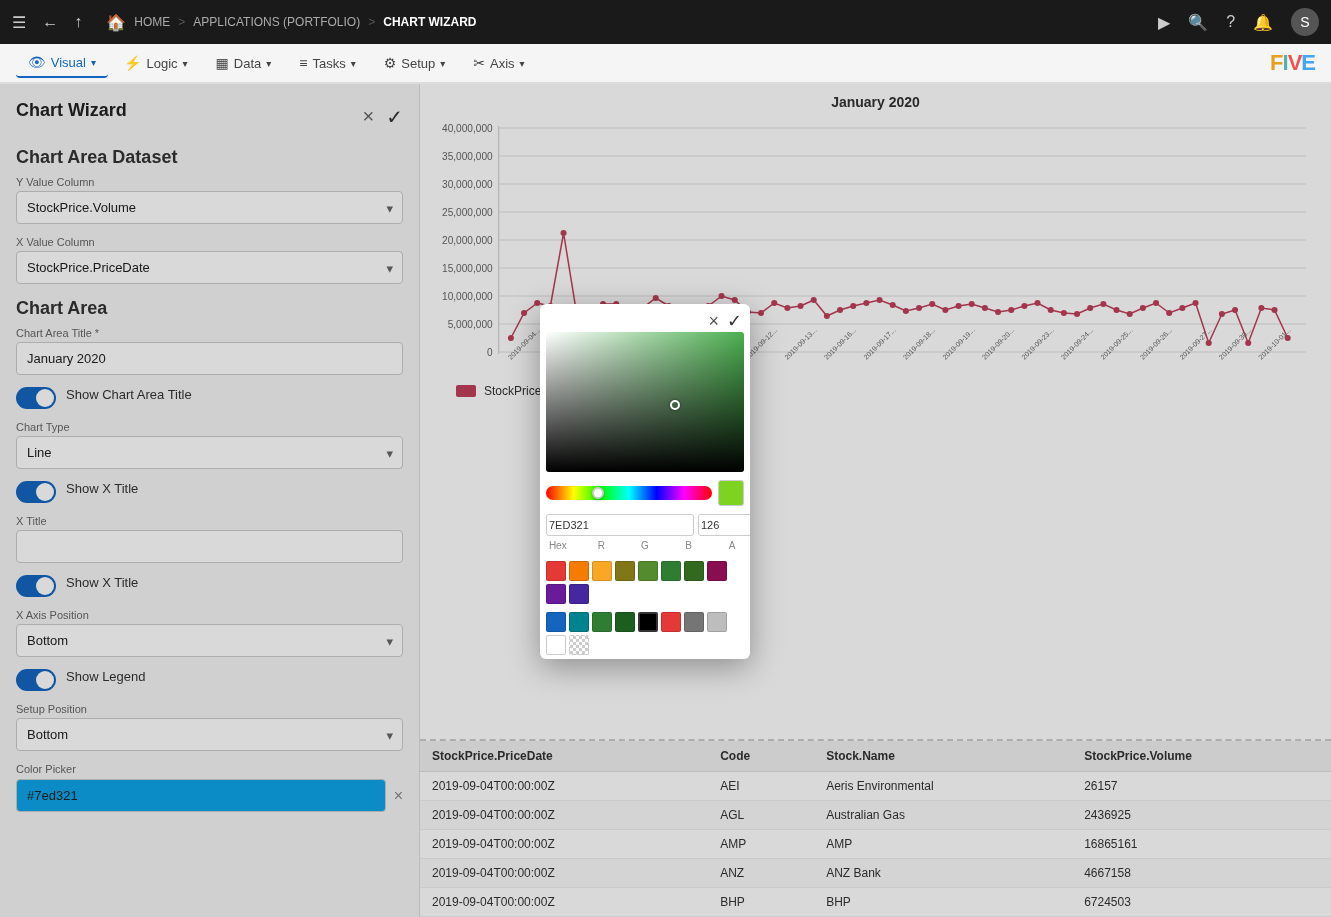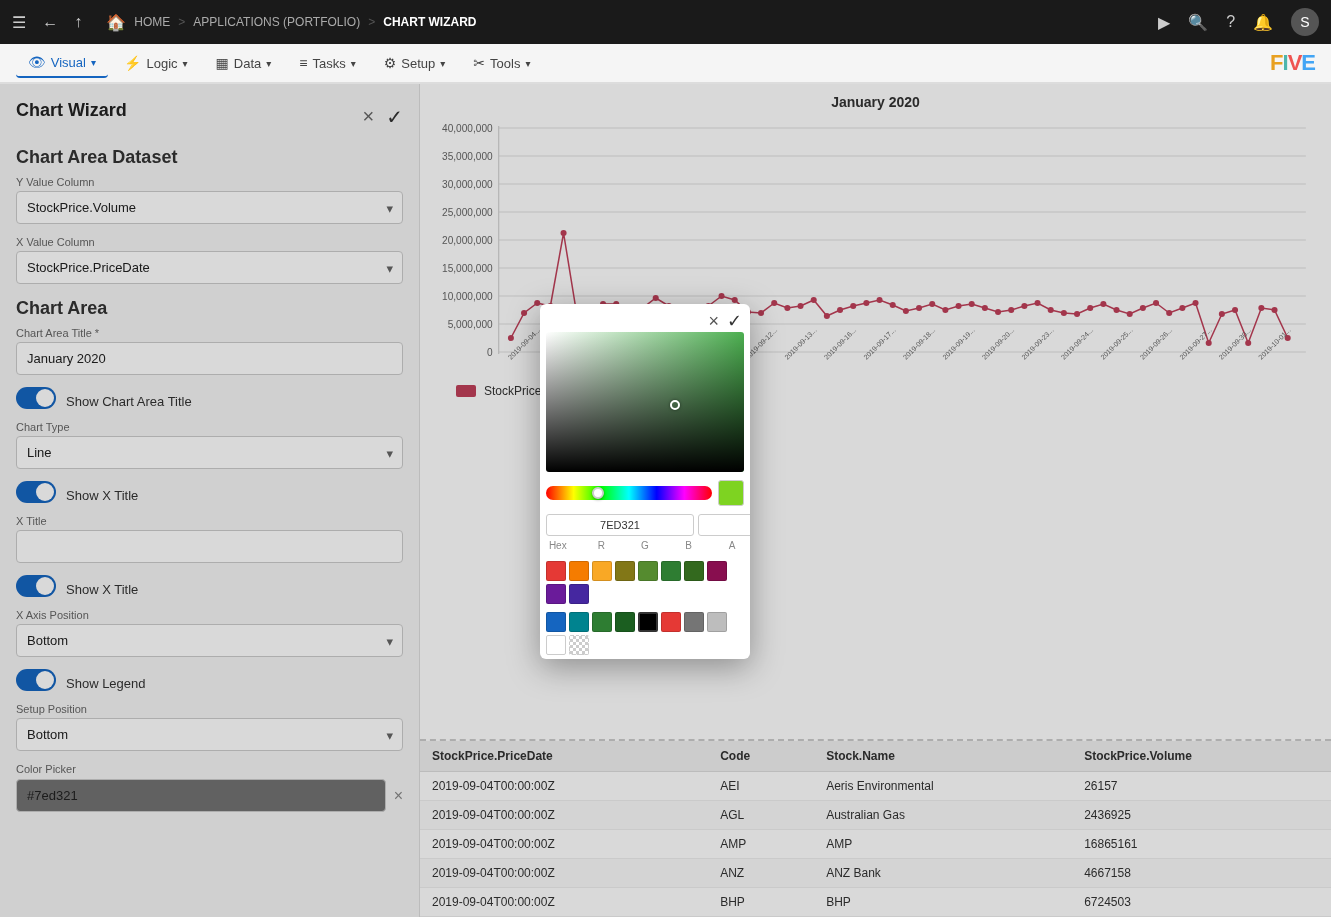--- a/index.html
+++ b/index.html
@@ -76,36 +76,36 @@
     }
     .select-wrapper { position: relative; }
     .select-wrapper::after {
       content: '▾'; position: absolute; right: 10px; top: 50%; transform: translateY(-50%);
       color: #666; pointer-events: none;
     }
     .input-field {
       width: 100%; background: #fff; border: 1px solid #ccc; border-radius: 4px;
       padding: 8px 10px; font-size: 13px; color: #222;
     }
-    .toggle-row { display: flex; align-items: flex-end; gap: 10px; margin-bottom: 12px; }
+    .toggle-row { display: flex; align-items: flex-start; gap: 10px; margin-bottom: 12px; }
     .toggle {
       width: 40px; height: 22px; background: #1565C0; border-radius: 11px;
       position: relative; cursor: pointer;
     }
     .toggle::after {
       content: ''; position: absolute; right: 2px; top: 2px;
       width: 18px; height: 18px; background: #fff; border-radius: 50%;
     }
     .toggle-label { font-size: 13px; color: #333; }
 
     .color-picker-row {
       display: flex; align-items: center; gap: 8px; margin-top: 4px;
     }
     .color-input-field {
-      flex: 1; background: #737373; border: 1px solid #ccc; border-radius: 4px;
+      flex: 1; background: #0ea5e9; border: 1px solid #ccc; border-radius: 4px;
       padding: 8px 10px; font-size: 13px; color: #222;
     }
     .color-clear-btn { color: #888; font-size: 16px; cursor: pointer; background: none; border: none; }
 
     
     .right-panel {
       flex: 1;
       background: #fff;
       display: flex;
       flex-direction: column;
@@ -215,21 +215,21 @@
     .color-preview-box {
       width: 26px; height: 26px; background: #7ed321; border-radius: 3px;
       border: 1px solid #ccc; flex-shrink: 0;
     }
 
     
     .rgba-row {
       display: flex; gap: 4px; padding: 4px 6px;
     }
     .rgba-field {
-      flex: 1; text-align: center; border: 1px solid #ccc;
+      flex: 1; border: 1px solid #ccc;
       border-radius: 3px; padding: 4px 2px; font-size: 11px; color: #333;
     }
     .rgba-label-row {
       display: flex; gap: 20px; padding: 0 6px 6px;
     }
     .rgba-label {
       flex: 1; text-align: center; font-size: 10px; color: #888;
     }
 
     
@@ -307,21 +307,21 @@
       <span>Tasks</span>
       <span style="font-size:10px;">▾</span>
     </div>
     <div class="nav-tab">
       <span class="tab-icon">⚙</span>
       <span>Setup</span>
       <span style="font-size:10px;">▾</span>
     </div>
     <div class="nav-tab">
       <span class="tab-icon">✂</span>
-      <span>Tools</span>
+      <span>Axis</span>
       <span style="font-size:10px;">▾</span>
     </div>
   </div>
   <div class="five-logo">
     <span style="color:#e8a020;">F</span><span style="color:#4db6ac;">I</span><span style="color:#ef5350;">V</span><span style="color:#42a5f5;">E</span>
   </div>
 </div>
 
 <div class="main-content">
 

